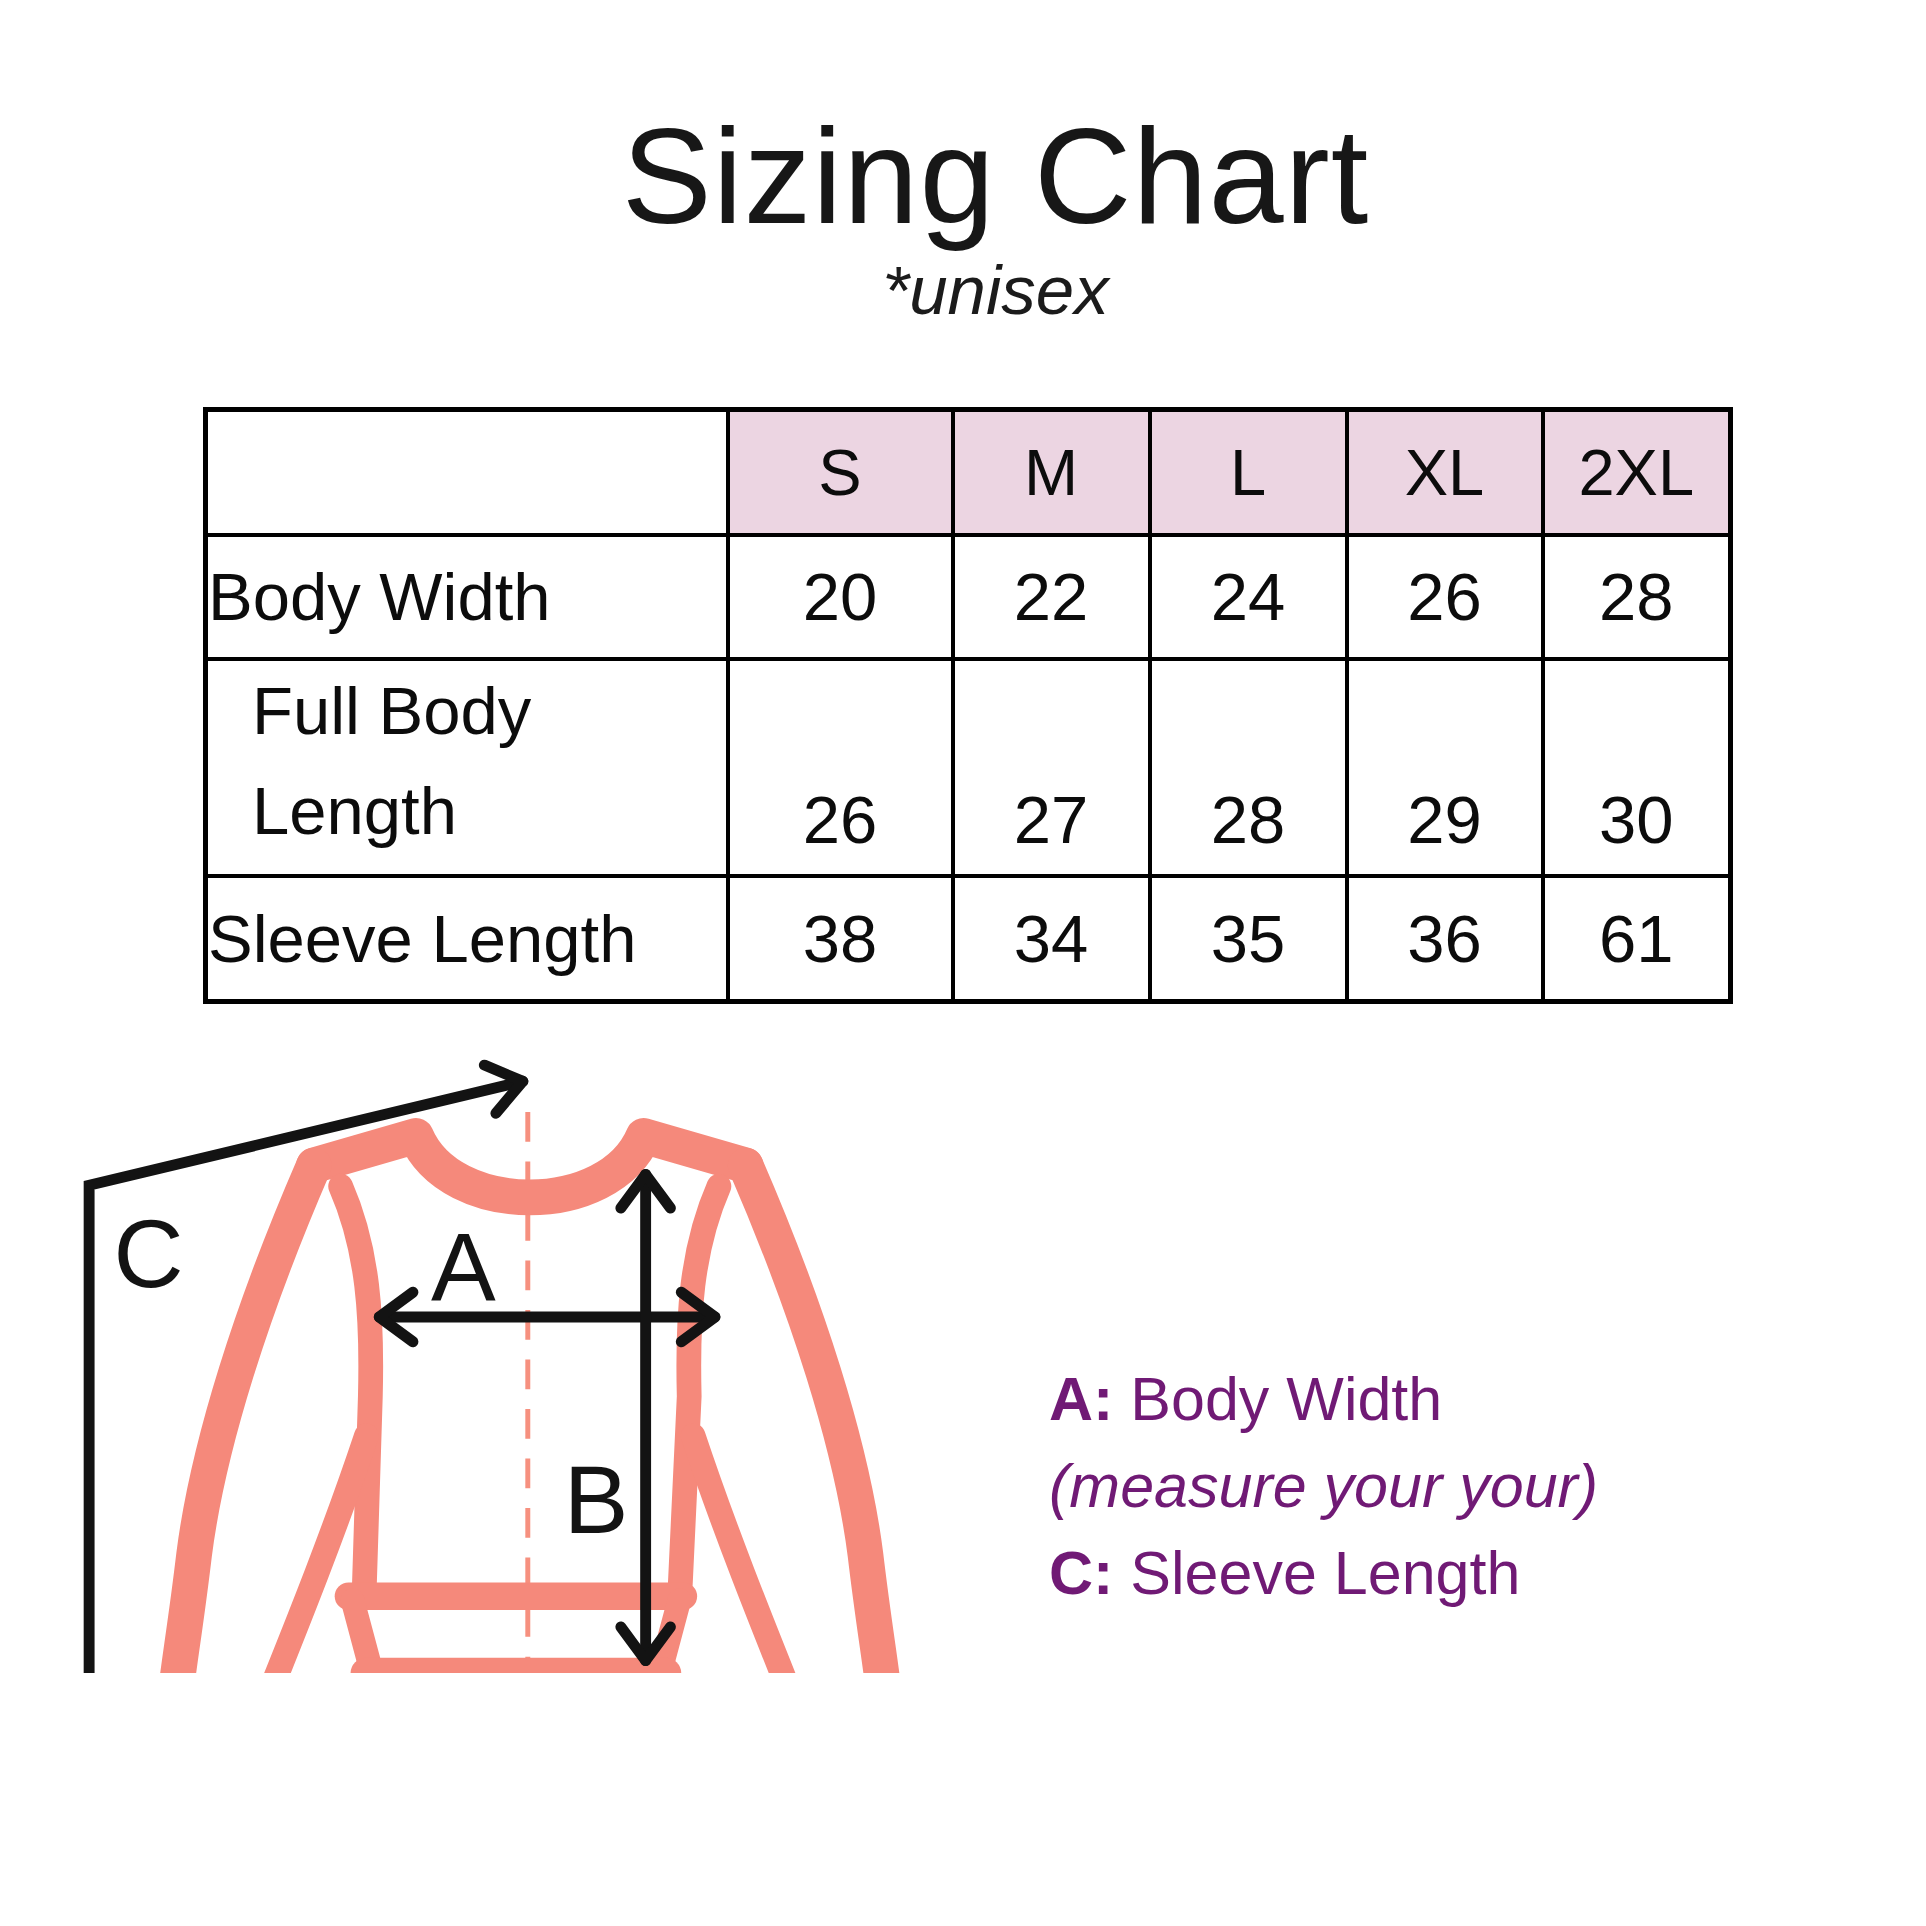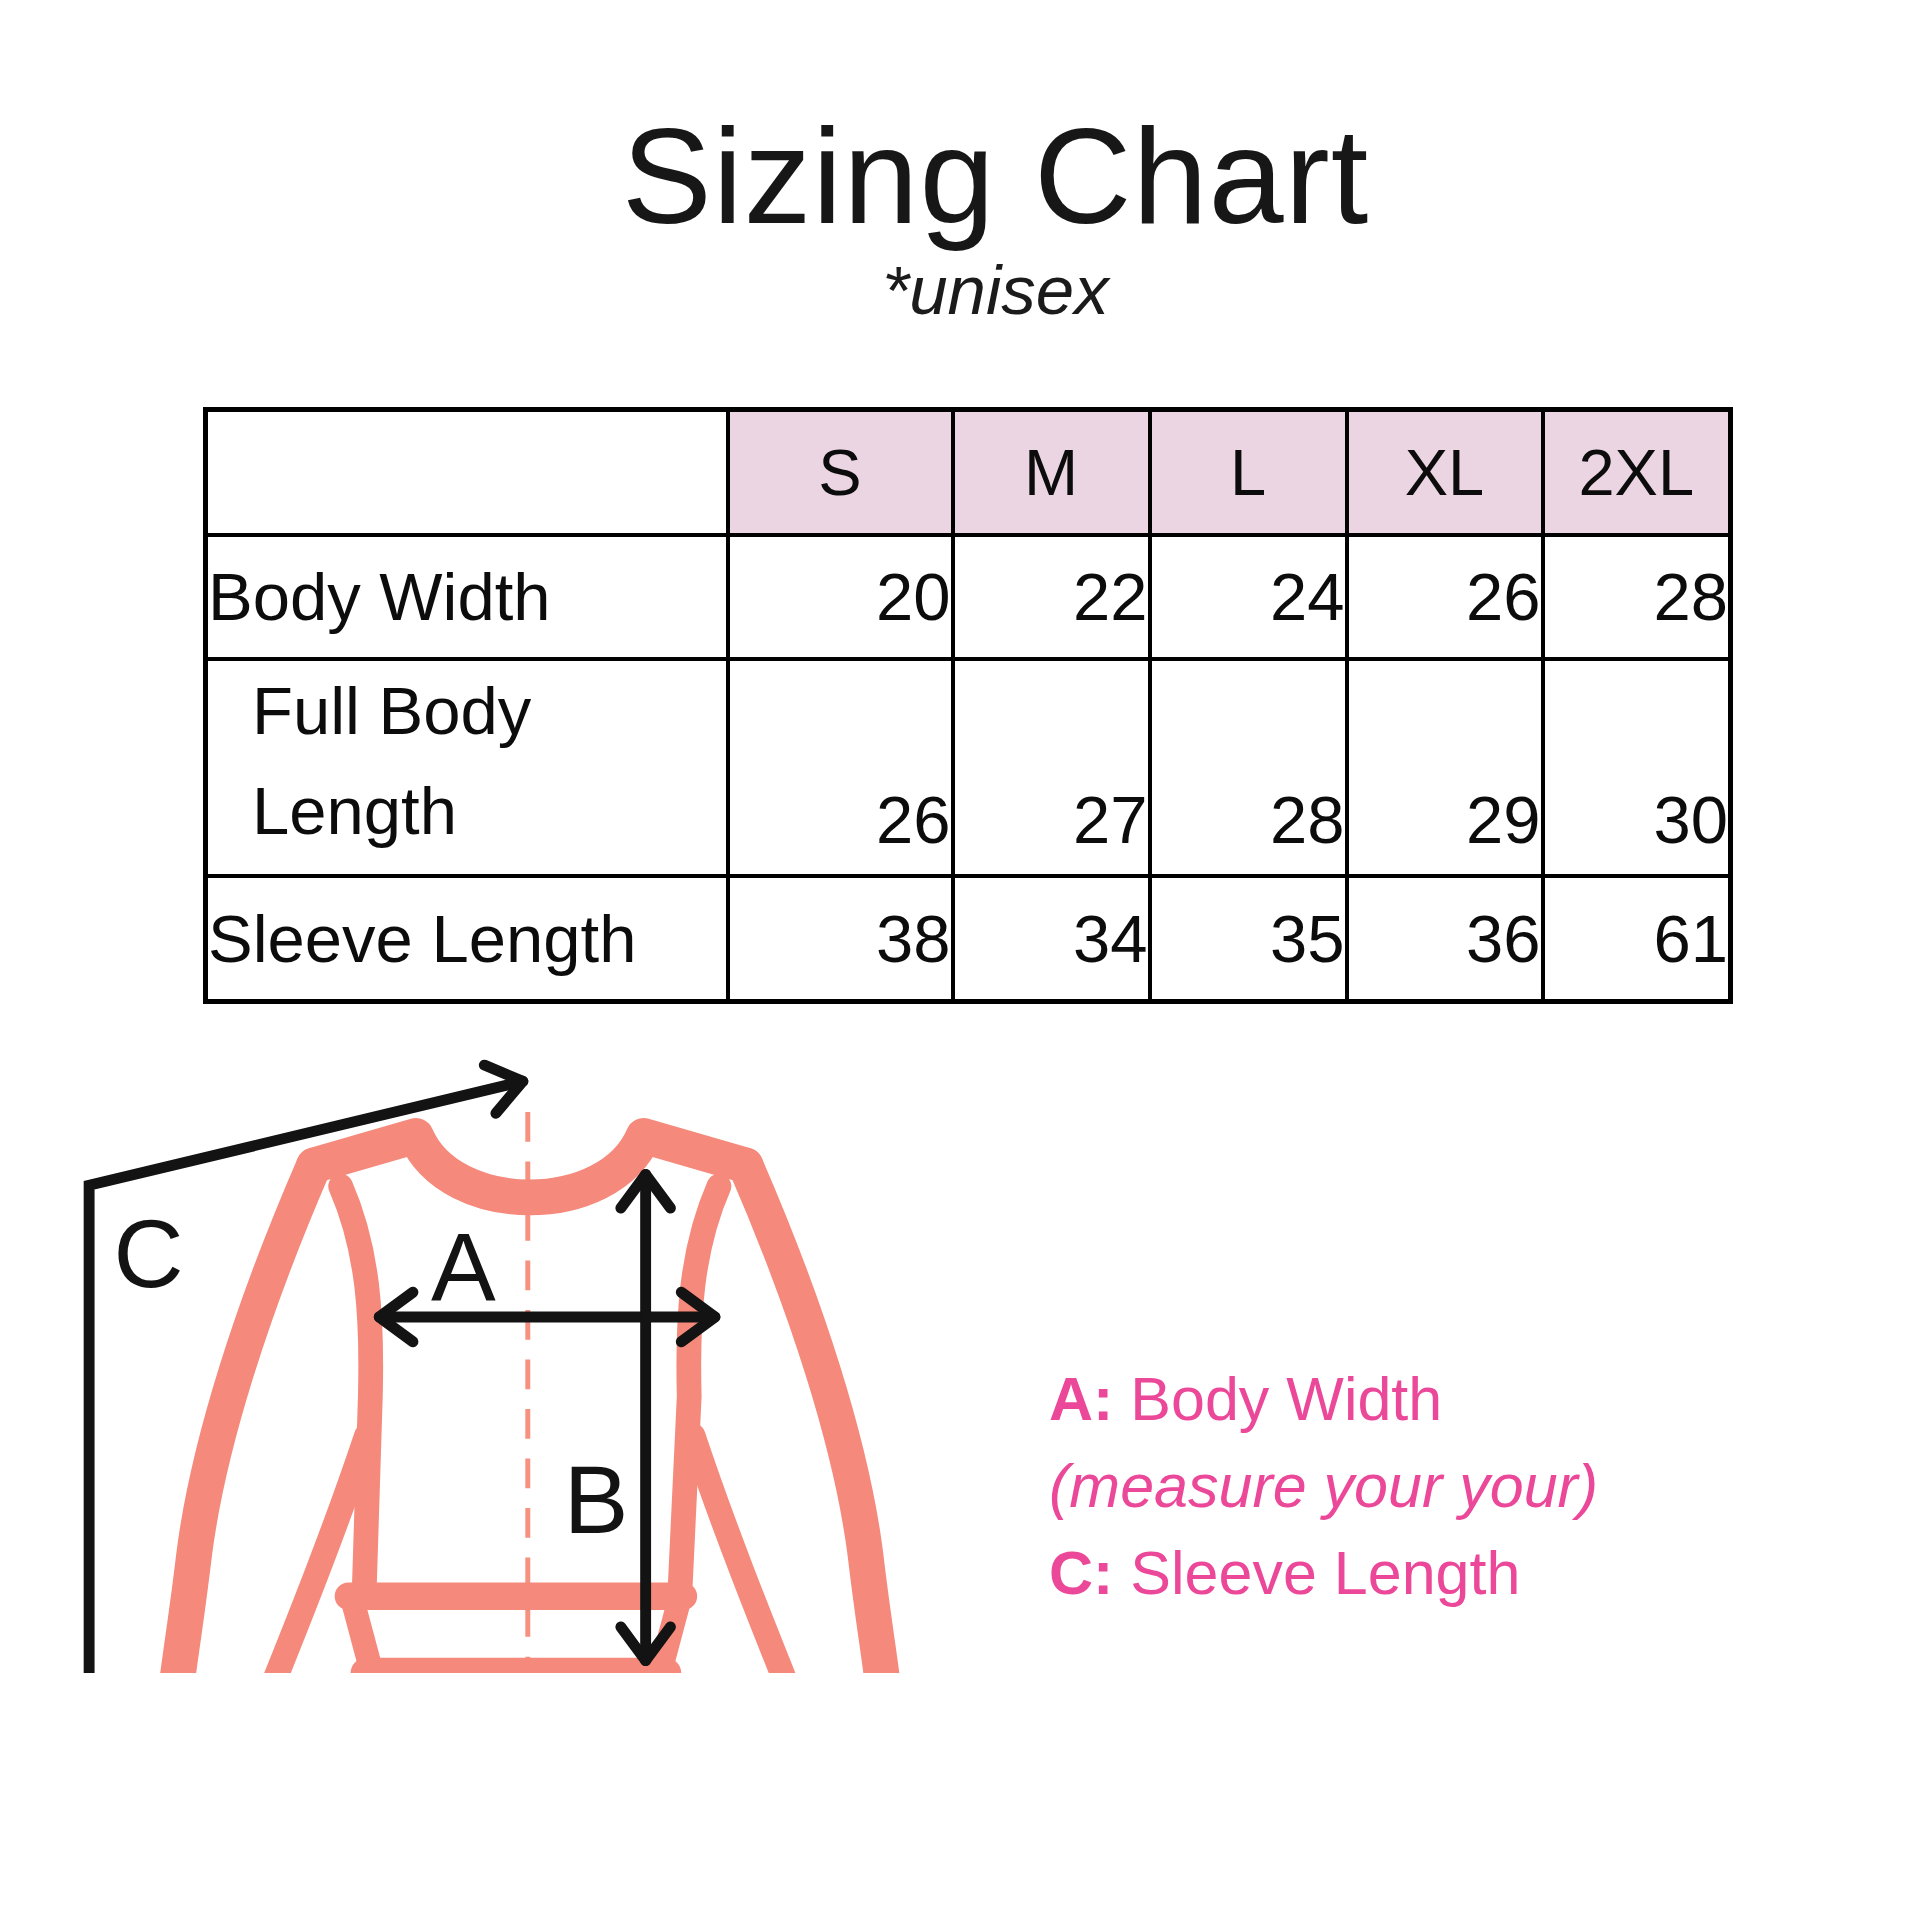--- a/index.html
+++ b/index.html
@@ -28,32 +28,32 @@
     font-size:67px;font-weight:400;color:#0c0c0c;background:#fff;
     vertical-align:middle;
   }
   table.sizing th{font-size:65px;background:#ECD5E2;text-align:center;}
   tr.hdr{height:125px;}
   tr.r1{height:124px;}
   tr.r2{height:212px;}
   tr.r3{height:126px;}
   td.corner{background:#fff;}
   td.rowlabel{text-align:left;padding-left:22px;}
-  td.num{text-align:right;}
+  td.num{text-align:center;}
   tr.r2 td{vertical-align:bottom;padding-bottom:16px;}
   tr.r2 td.rowlabel{line-height:1.5;padding-bottom:12px;}
   tr.r2 td.rowlabel span{display:block;padding-left:44px;}
   
   svg.diagram{position:absolute;left:0;top:1010px;width:1927px;height:917px;}
   svg.diagram text{
     font-family:"Liberation Sans", sans-serif;font-size:98px;font-weight:500;fill:#131313;
   }
   
   .legend{position:absolute;left:1049px;top:1356px;}
-  .legend-line{font-size:61px;line-height:87px;white-space:pre;color:#ec4899;}
+  .legend-line{font-size:61px;line-height:87px;white-space:pre;color:#701a75;}
   .legend-line .pfx{font-weight:600;}
   .legend-line.it{font-style:italic;}
 </style>
 </head>
 <body>
 
 <div class="canvas">
 
   <div class="header">
     <div class="title">Sizing Chart</div>

